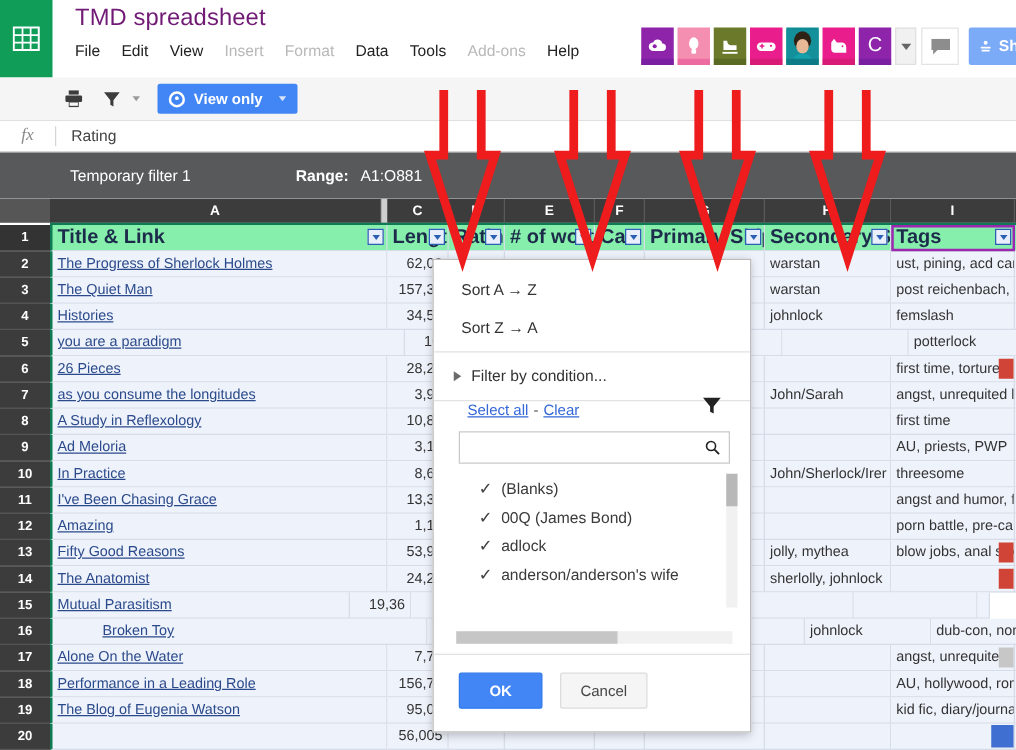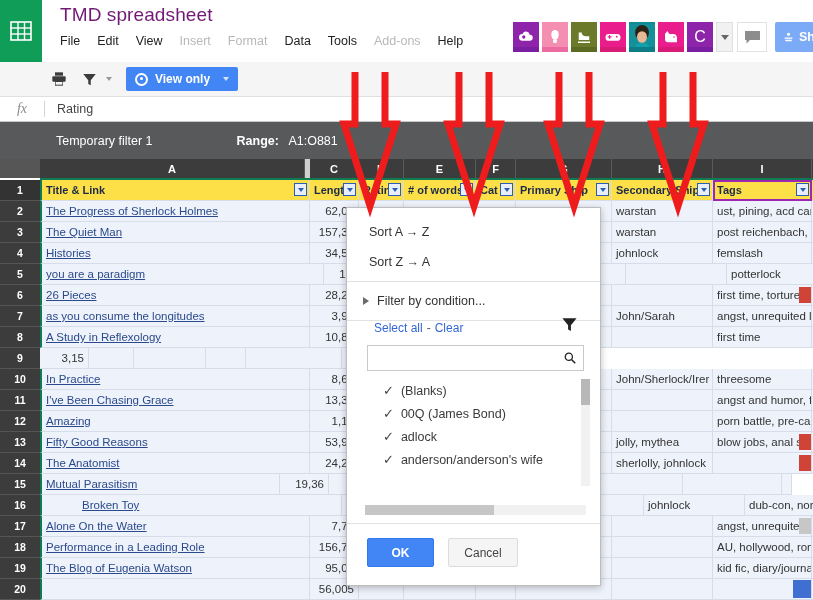--- a/index.html
+++ b/index.html
@@ -109,21 +109,21 @@
     display: flex; align-items: center; justify-content: center;
     border-bottom: 1px solid #555;
   }
   .row.header .rownum { background: #333; }
   .cell {
     flex: none; border-right: 1px solid #d6dce8; border-bottom: 1px solid #d6dce8;
     font-size: 11.5px; color: #333; display: flex; align-items: center;
     padding: 0 4px; overflow: hidden; white-space: nowrap; background: #eef2fb;
     position: relative;
   }
-  .cell.hdr { background: #fde047; font-weight: bold; color: #1c2b4a; font-size: 11px; }
+  .cell.hdr { background: #86efac; font-weight: bold; color: #1c2b4a; font-size: 16px; }
   .cell.num { justify-content: flex-end; font-family: "Liberation Sans", sans-serif; }
   .cell a { color: #2b4a8b; text-decoration: underline; font-size: 11.5px; white-space: nowrap; }
   .cell.leftborder { border-left: 2px solid #0f7b53; }
 
   .fdrop {
     position: absolute; right: 2px; top: 3px; width: 13px; height: 13px;
     border: 1px solid #2a5fb3; background: #e8eefb;
     display: flex; align-items: center; justify-content: center;
   }
   .fdrop i { width: 0; height: 0; border-left: 3.5px solid transparent; border-right: 3.5px solid transparent; border-top: 4px solid #2a5fb3; display: block; }
@@ -138,21 +138,21 @@
     background: #fff; border: 1px solid #bcbcbc; box-shadow: 0 2px 7px rgba(0,0,0,.25);
     z-index: 20; font-size: 12.5px; color: #333;
   }
   .fp-sort { padding: 13px 0 0 22px; }
   .fp-sort div { padding: 4px 0 12px 0; cursor: pointer; }
   .fp-div { height: 1px; background: #e2e2e2; }
   .fp-sec { padding: 12px 0 12px 16px; display: flex; align-items: center; gap: 8px; cursor: pointer; }
   .tri-right { width: 0; height: 0; border-top: 4px solid transparent; border-bottom: 4px solid transparent; border-left: 6px solid #6b6b6b; }
   .tri-down { width: 0; height: 0; border-left: 4px solid transparent; border-right: 4px solid transparent; border-top: 6px solid #6b6b6b; }
   .fp-links { padding: 0 0 6px 27px; display: flex; align-items: center; }
-  .fp-links a { color: #3367d6; font-size: 12px; cursor: pointer; }
+  .fp-links a { color: #3367d6; text-decoration: underline; font-size: 12px; cursor: pointer; }
   .fp-links span { color: #555; margin: 0 4px; font-size: 12px; }
   .fp-funnel { position: absolute; right: 22px; top: 108px; }
   .fp-search {
     margin: 4px 16px 0 20px; height: 26px; border: 1px solid #c9c9c9; background: #fff;
     display: flex; align-items: center; justify-content: flex-end; padding-right: 6px;
   }
   .fp-list { margin-top: 8px; position: relative; height: 120px; }
   .fp-item { display: flex; align-items: center; gap: 7px; padding: 4px 0 4px 36px; font-size: 12.5px; color: #3a3a3a; }
   .chk { color: #444; font-size: 13px; }
   .fp-scroll {
@@ -473,20 +473,23 @@
           <div class="cell " style="width: 45px;"></div>
           <div class="cell " style="width: 72px;"></div>
           <div class="cell " style="width: 40px;"></div>
           <div class="cell " style="width: 96px;"></div>
           <div class="cell " style="width: 101px;"></div>
           <div class="cell " style="width: 99px;">first time</div>
           <div class="cell " style="width: 10px;"></div>
         </div>
         <div class="row">
           <div class="rownum">9</div>
+          <div class="cell leftborder" style="width: 270px;">
+            <a>Ad Meloria</a>
+          </div>
           <div class="cell num" style="width: 49px;">3,15</div>
           <div class="cell " style="width: 45px;"></div>
           <div class="cell " style="width: 72px;"></div>
           <div class="cell " style="width: 40px;"></div>
           <div class="cell " style="width: 96px;"></div>
           <div class="cell " style="width: 101px;"></div>
           <div class="cell " style="width: 99px;">AU, priests, PWP</div>
           <div class="cell " style="width: 10px;"></div>
         </div>
         <div class="row">

